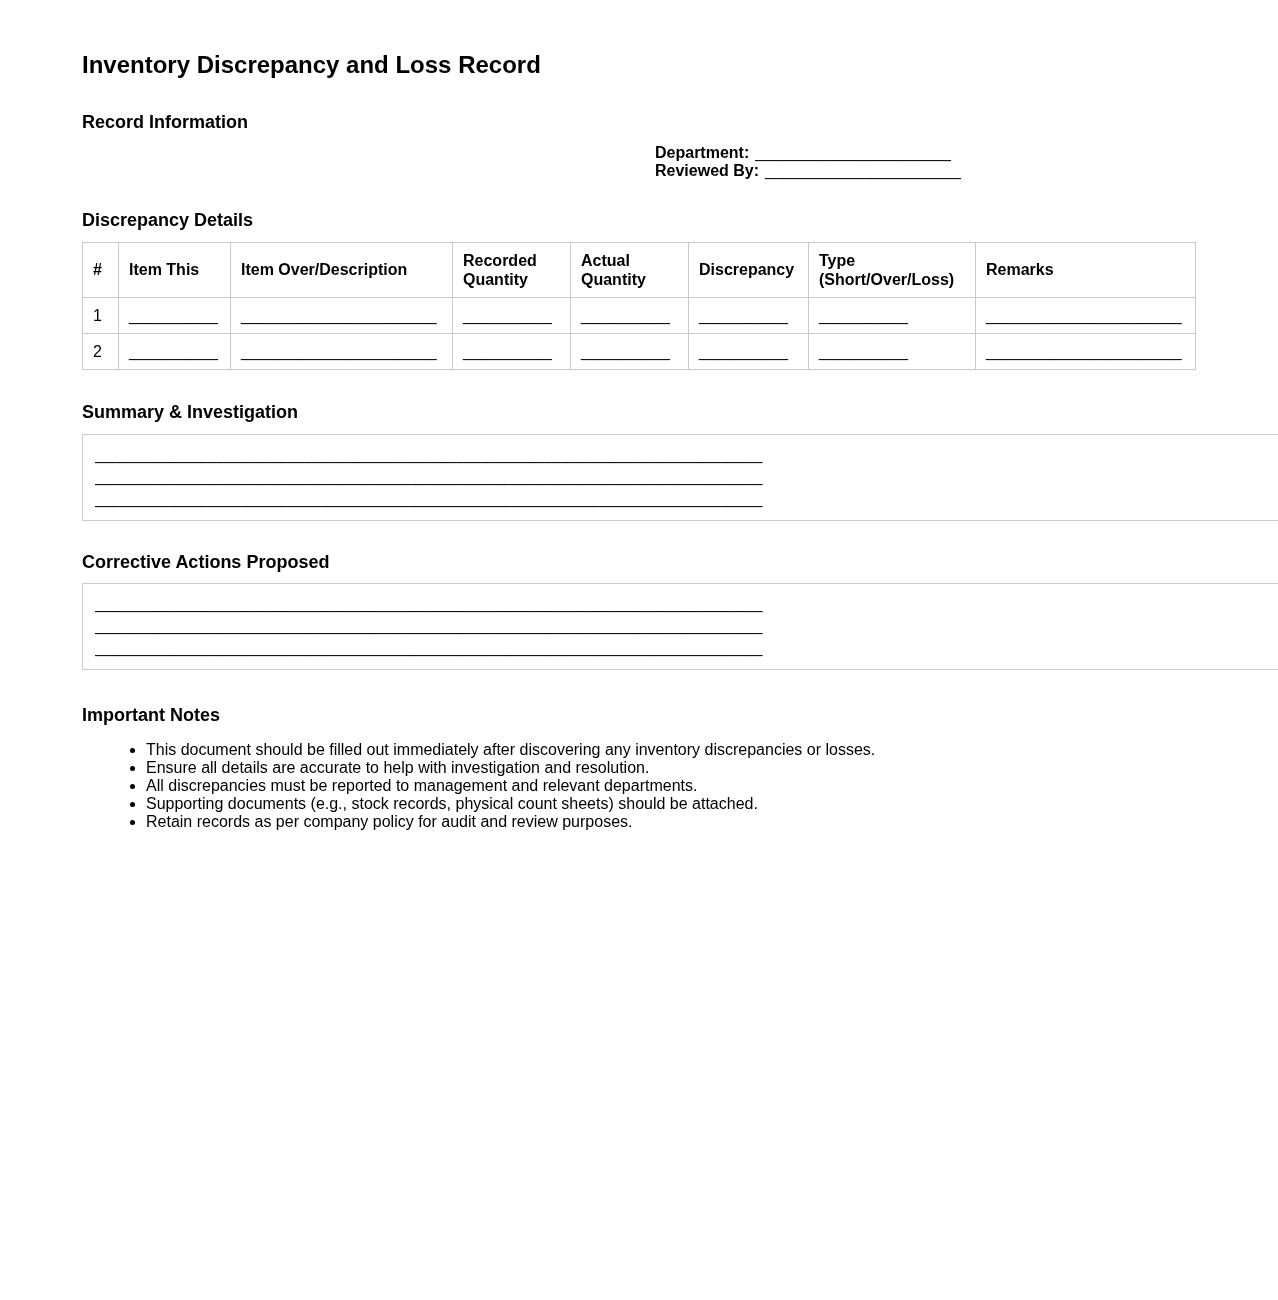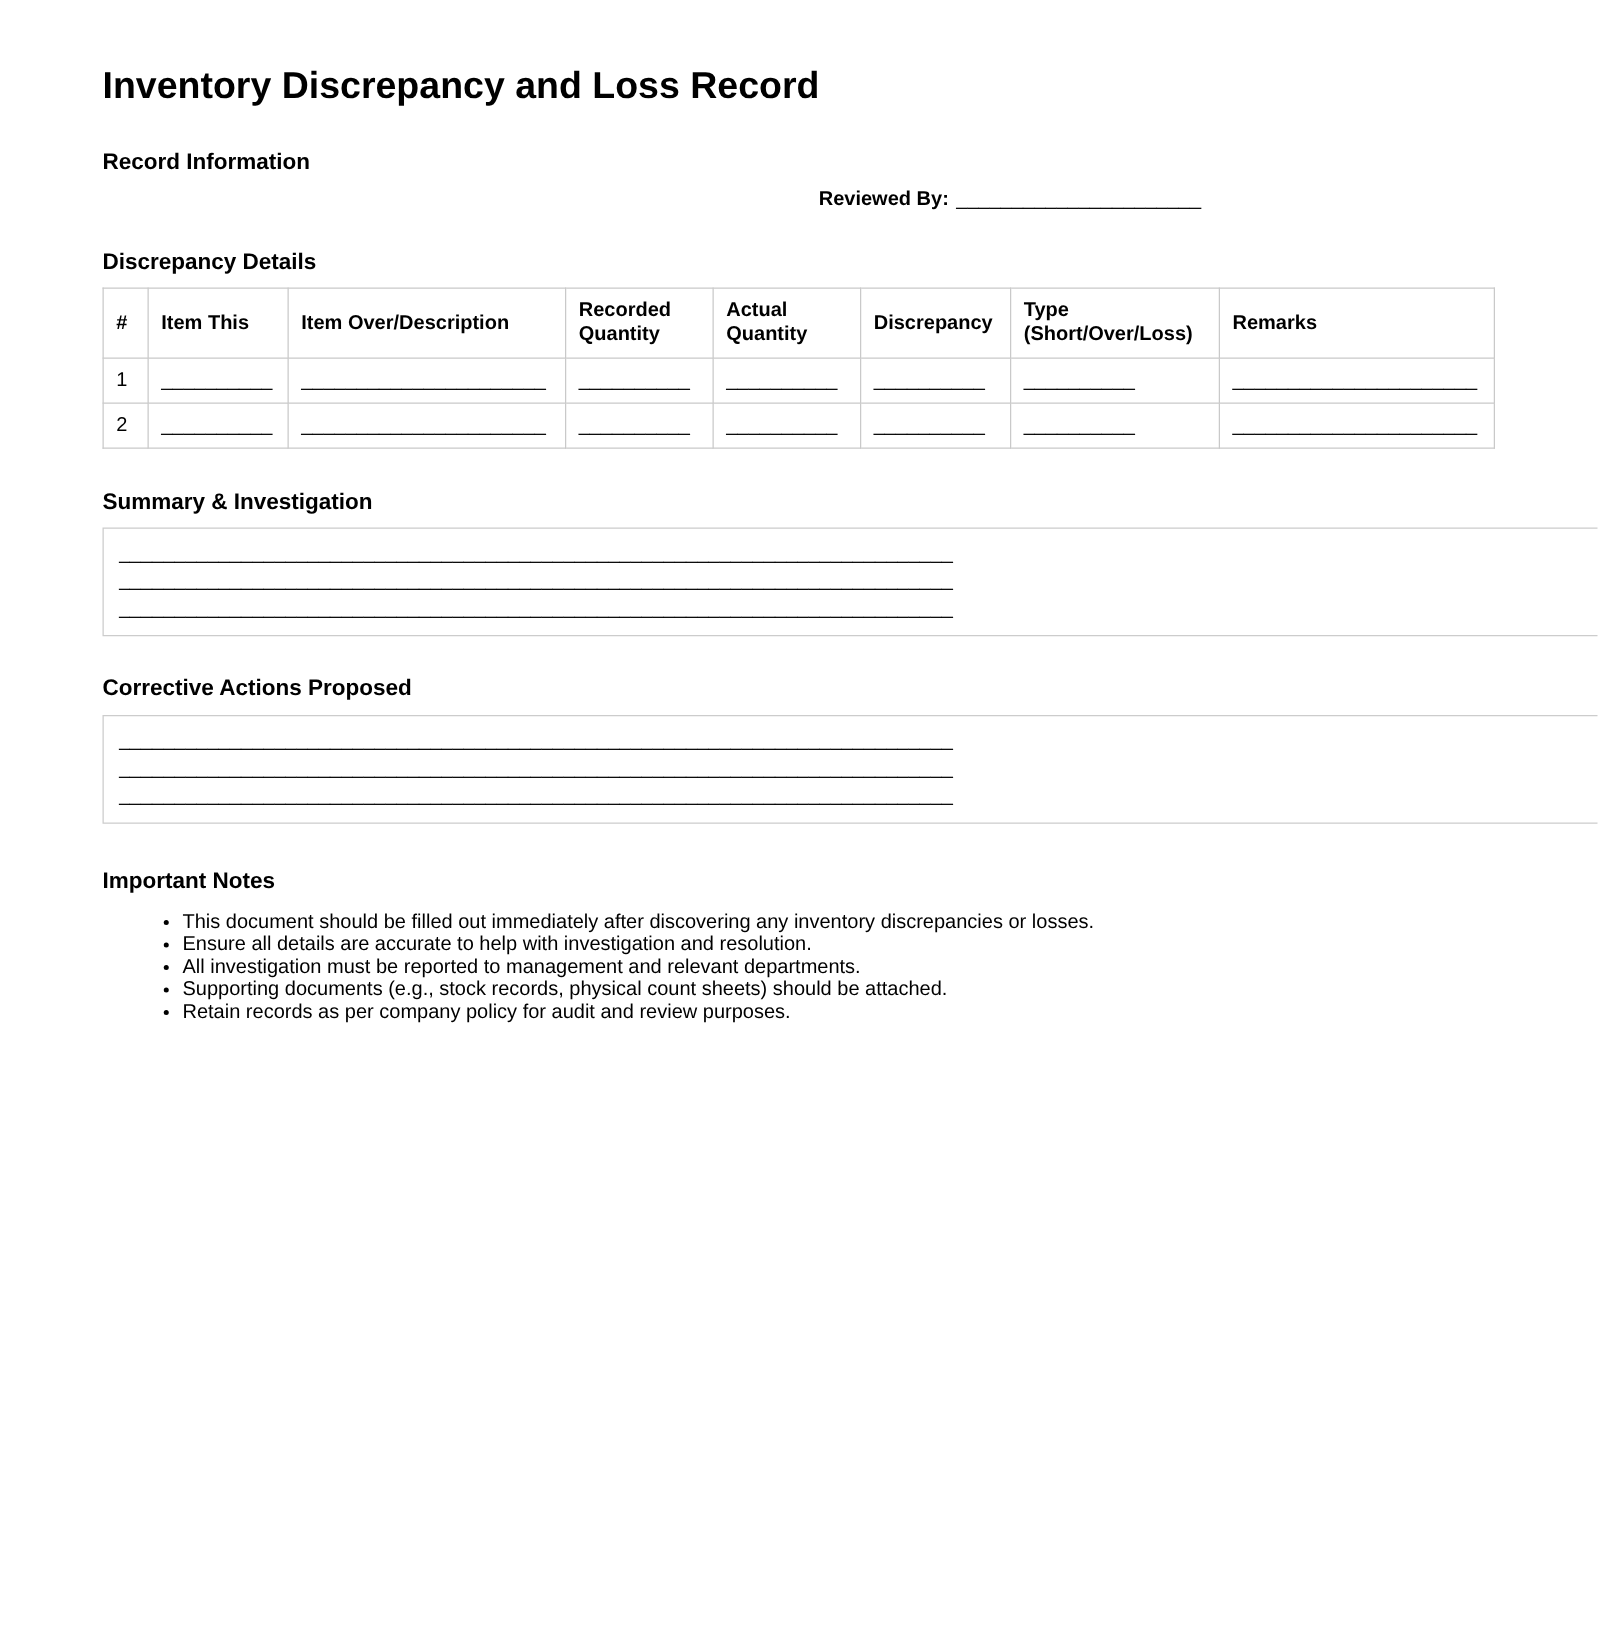--- a/index.html
+++ b/index.html
@@ -12,21 +12,21 @@
     font-size: 16px;
   }
   body { width: 1278px; min-height: 1300px; }
   .page {
     width: 1278px;
     padding: 52px 83px 40px 82px;
   }
   .content { width: 1113px; }
 
   h1.doc-title {
-    font-size: 30px;
+    font-size: 24px;
     line-height: 1.1;
     font-weight: bold;
     margin: 0 0 34px 0;
   }
   .section-heading {
     font-size: 18px;
     line-height: 1.2;
     font-weight: bold;
     margin: 30px 0 10px 0;
   }
@@ -90,20 +90,21 @@
   <div class="content">
 
     <h1 class="doc-title">Inventory Discrepancy and Loss Record</h1>
 
     <section>
       <h3 class="section-heading first">Record Information</h3>
       <div class="info-grid">
         <div class="info-col-left">
         </div>
         <div class="info-col-right">
+          <p class="field"><span class="label">Department:</span><span class="blank">______________________</span></p>
           <p class="field"><span class="label">Reviewed By:</span><span class="blank">______________________</span></p>
         </div>
       </div>
     </section>
 
     <section>
       <h3 class="section-heading">Discrepancy Details</h3>
       <table class="disc-table">
         <colgroup>
           <col style="width:36px">
@@ -168,20 +169,20 @@
         <div class="write-line">___________________________________________________________________________</div>
         <div class="write-line">___________________________________________________________________________</div>
       </div>
     </section>
 
     <section>
       <h3 class="section-heading" style="margin-top:35px">Important Notes</h3>
       <ul class="notes-list">
         <li>This document should be filled out immediately after discovering any inventory discrepancies or losses.</li>
         <li>Ensure all details are accurate to help with investigation and resolution.</li>
-        <li>All investigation must be reported to management and relevant departments.</li>
+        <li>All discrepancies must be reported to management and relevant departments.</li>
         <li>Supporting documents (e.g., stock records, physical count sheets) should be attached.</li>
         <li>Retain records as per company policy for audit and review purposes.</li>
       </ul>
     </section>
 
   </div>
 </div>
 
 </body></html>

